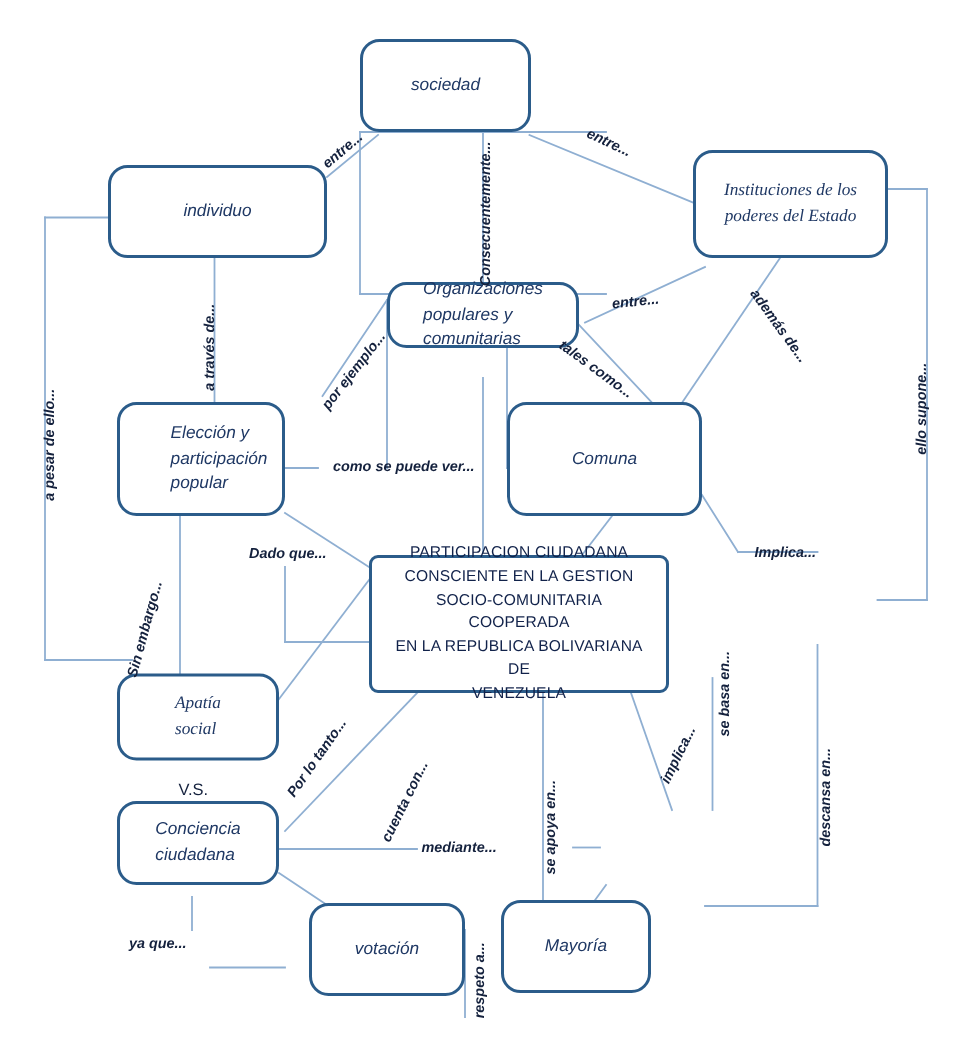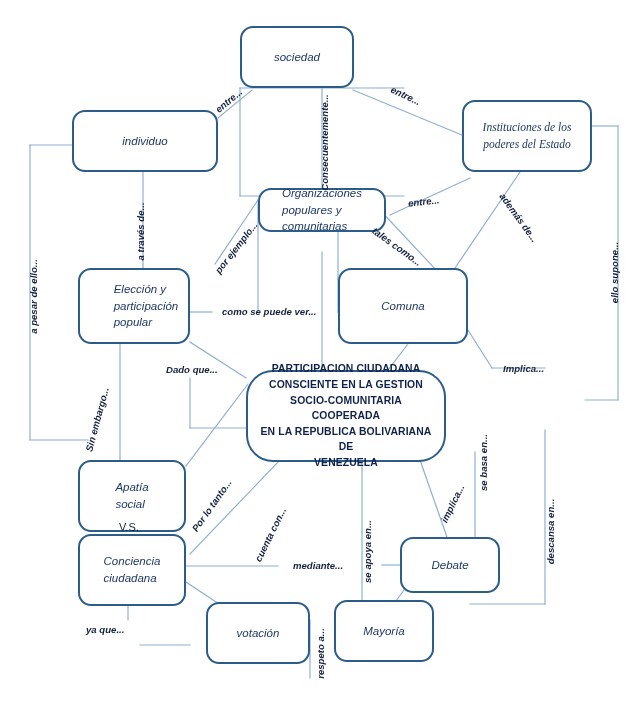--- a/index.html
+++ b/index.html
@@ -37,26 +37,26 @@
     line-height:1.45;
     padding:4px 8px;
     z-index:3;
   }
   .node.multiline{ align-items:center; }
   .node .nlabel{ display:block; white-space:pre-line; }
 
   
   .node.hub{
     font-style:normal;
-    font-weight:bold;
+    font-weight:normal;
     font-size:10.4px;
     line-height:1.5;
     letter-spacing:0.1px;
     border-width:2.6px;
-    border-radius:27px;
+    border-radius:6px;
     color:#11224a;
   }
 
   
   .node.leftish .nlabel{ text-align:left; }
 
   
   .elabel{
     position:absolute;
     font-family:"Liberation Sans", sans-serif;
@@ -207,39 +207,36 @@
   </div>
 
   <div class="node hub" style="left:246px; top:370px; width:200px; height:92px;">
     <span class="nlabel">PARTICIPACION CIUDADANA
 CONSCIENTE EN LA GESTION
 SOCIO-COMUNITARIA COOPERADA
 EN LA REPUBLICA BOLIVARIANA DE
 VENEZUELA</span>
   </div>
 
-  <div class="node multiline leftish" style="left:78px; top:460px; width:108px; height:72px;">
+  <div class="node multiline leftish" style="left:78px; top:449px; width:108px; height:58px;font-family:Liberation Serif, serif;">
     <span class="nlabel">Apatía
 social</span>
   </div>
 
   <div class="vs-mark" style="left:119px; top:521px;">V.S.</div>
 
-  <div class="node multiline leftish" style="left:78px; top:534px; width:108px; height:72px;">
+  <div class="node multiline leftish" style="left:78px; top:534px; width:108px; height:56px;">
     <span class="nlabel">Conciencia
 ciudadana</span>
   </div>
 
   <div class="node" style="left:206px; top:602px; width:104px; height:62px;">
     <span class="nlabel">votación</span>
   </div>
 
-  <div class="node" style="left:400px; top:537px; width:100px; height:56px;">
-    <span class="nlabel">Debate</span>
-  </div>
 
   <div class="node" style="left:334px; top:576px; width:100px; height:62px;margin-top:24px;">
     <span class="nlabel">Mayoría</span>
   </div>
 
   <div class="elabel" style="left:213px; top:95px; transform:rotate(-40deg);">entre...</div>
 
   <div class="elabel" style="left:390px; top:90px; transform:rotate(25deg);">entre...</div>
 
   <div class="elabel" style="left:408px; top:196px; transform:rotate(-6deg);">entre...</div>
@@ -263,21 +260,21 @@
   <div class="elabel" style="left:166px; top:364px;">Dado que...</div>
 
   <div class="elabel" style="left:503px; top:363px;">Implica...</div>
 
   <div class="elabel" style="left:64px; top:414px; transform:rotate(-75deg);">Sin embargo...</div>
 
   <div class="elabel" style="left:181px; top:500px; transform:rotate(-55deg);">Por lo tanto...</div>
 
   <div class="elabel" style="left:241px; top:529px; transform:rotate(-64deg);">cuenta con...</div>
 
-  <div class="elabel" style="left:281px; top:560px;margin-left:12px;">mediante...</div>
+  <div class="elabel" style="left:281px; top:560px;">mediante...</div>
 
   <div class="elabel" style="left:336px; top:546px; transform:rotate(-90deg);">se apoya en...</div>
 
   <div class="elabel" style="left:432px; top:498px; transform:rotate(-64deg);">implica...</div>
 
   <div class="elabel" style="left:455px; top:457px; transform:rotate(-90deg);">se basa en...</div>
 
   <div class="elabel" style="left:518px; top:526px; transform:rotate(-90deg);">descansa en...</div>
 
   <div class="elabel" style="left:86px; top:624px;">ya que...</div>

